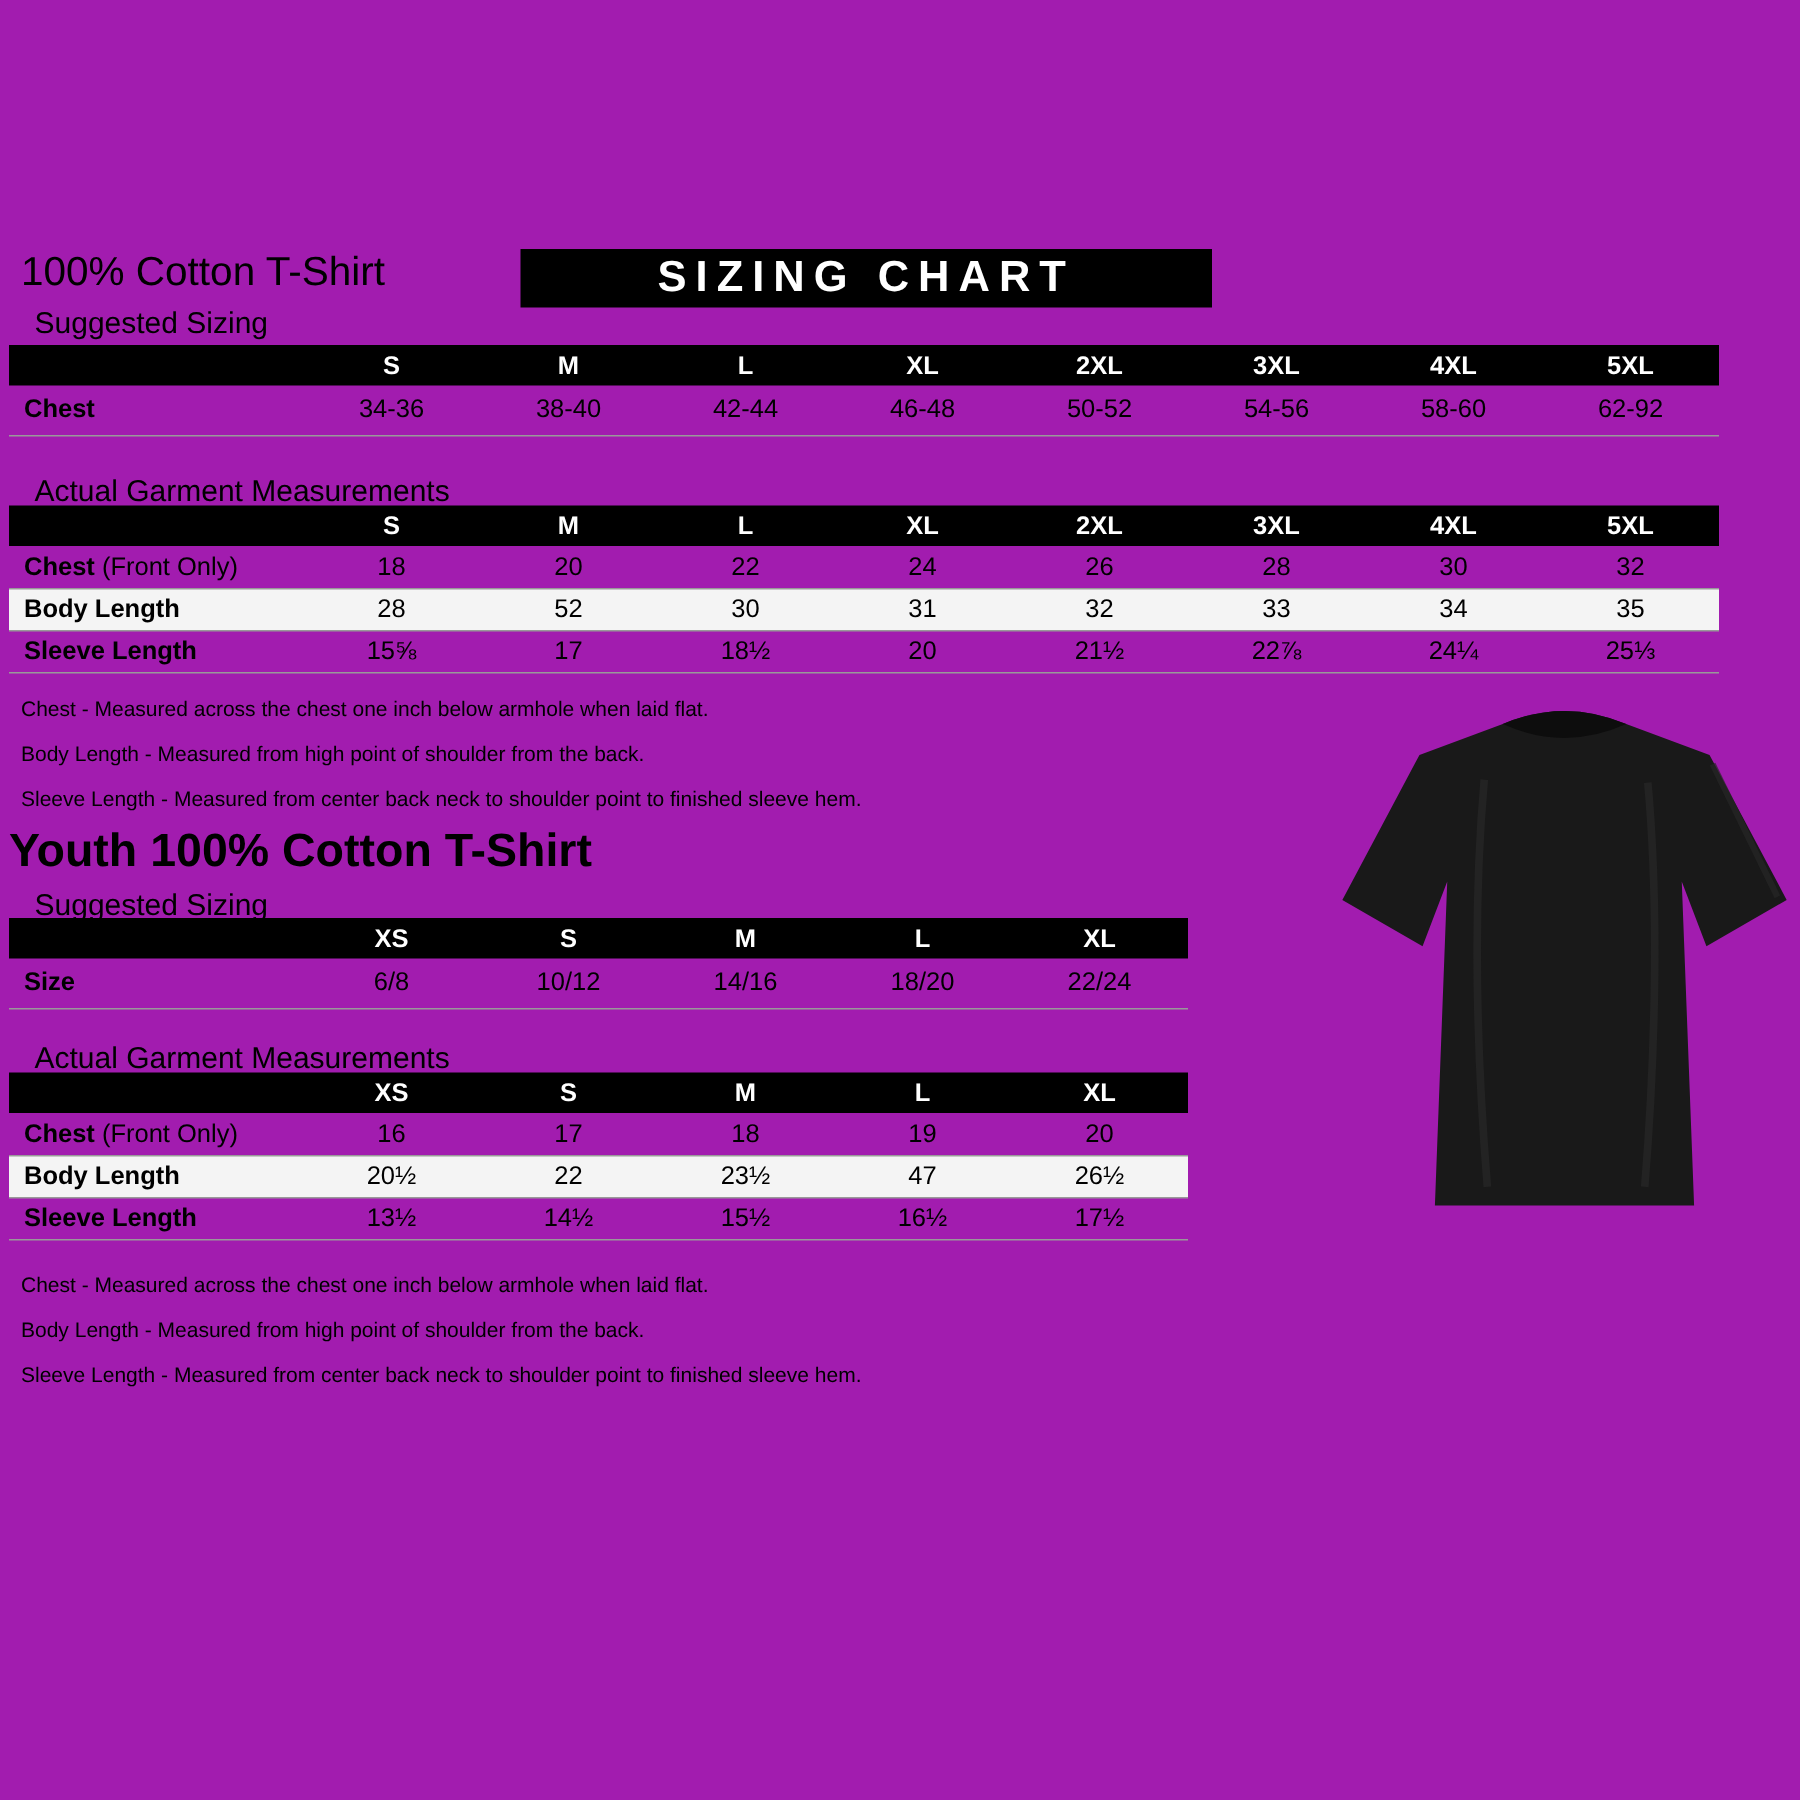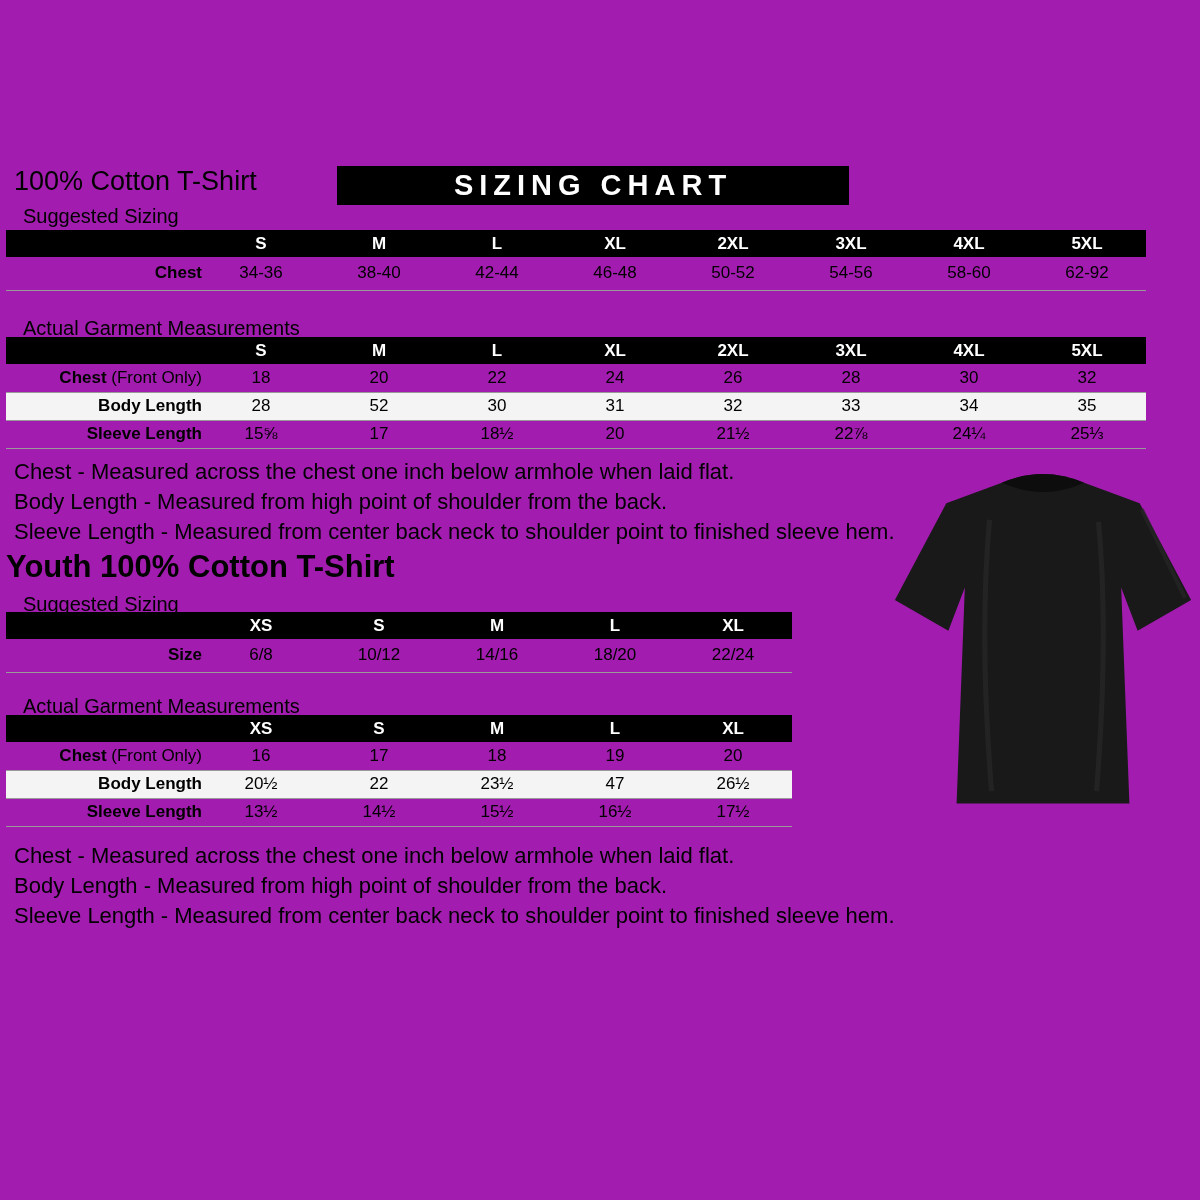--- a/index.html
+++ b/index.html
@@ -8,42 +8,42 @@
     background:#ffffff;
     font-family:"Liberation Sans","DejaVu Sans",sans-serif;
     color:#000;
   }
   #canvas { position:relative; width:1200px; height:1200px; background:#a21caf; overflow:hidden; }
 
   .adult-title { position:absolute; left:14px; top:166px; font-size:27px; font-weight:normal; }
   .youth-title { position:absolute; left:6px;  top:549px; font-size:31px; font-weight:bold; }
 
   .banner {
-    position:absolute; left:337px; top:166px; width:512px; height:39px;
+    position:absolute; left:347px; top:166px; width:461px; height:39px;
     background:#000; color:#fff; font-weight:bold; font-size:29px;
     letter-spacing:6px; text-align:center; line-height:39px;
   }
 
   .section-label { position:absolute; left:23px; font-size:20px; }
 
   .size-table { position:absolute; left:6px; border-collapse:collapse; table-layout:fixed; }
   .size-table th {
     background:#000; color:#fff; font-size:17px; font-weight:bold;
     height:27px; text-align:center; padding:0;
   }
   .size-table td {
     font-size:17px; height:28px; text-align:center;
     border-bottom:1px solid #999; padding:0;
   }
   .size-table.tall td { height:33px; }
   .size-table tbody tr:nth-child(even) td { background:#f4f4f4; }
-  .size-table td.row-label { text-align:right; padding-left:10px; font-weight:bold;margin-top:16px; }
+  .size-table td.row-label { text-align:left; padding-left:10px; font-weight:bold;margin-top:16px; }
   .size-table .suffix { font-weight:normal; }
 
-  .notes { position:absolute; left:14px; font-size:22px; line-height:30px; }
+  .notes { position:absolute; left:14px; font-size:14px; line-height:30px; }
 
   .tshirt { position:absolute; left:888px; top:458px; width:310px; height:360px; }
 </style>
 </head>
 <body>
 
 <div id="canvas">
 
   <div class="adult-title">100% Cotton T-Shirt</div>
   <div class="banner">SIZING CHART</div>

